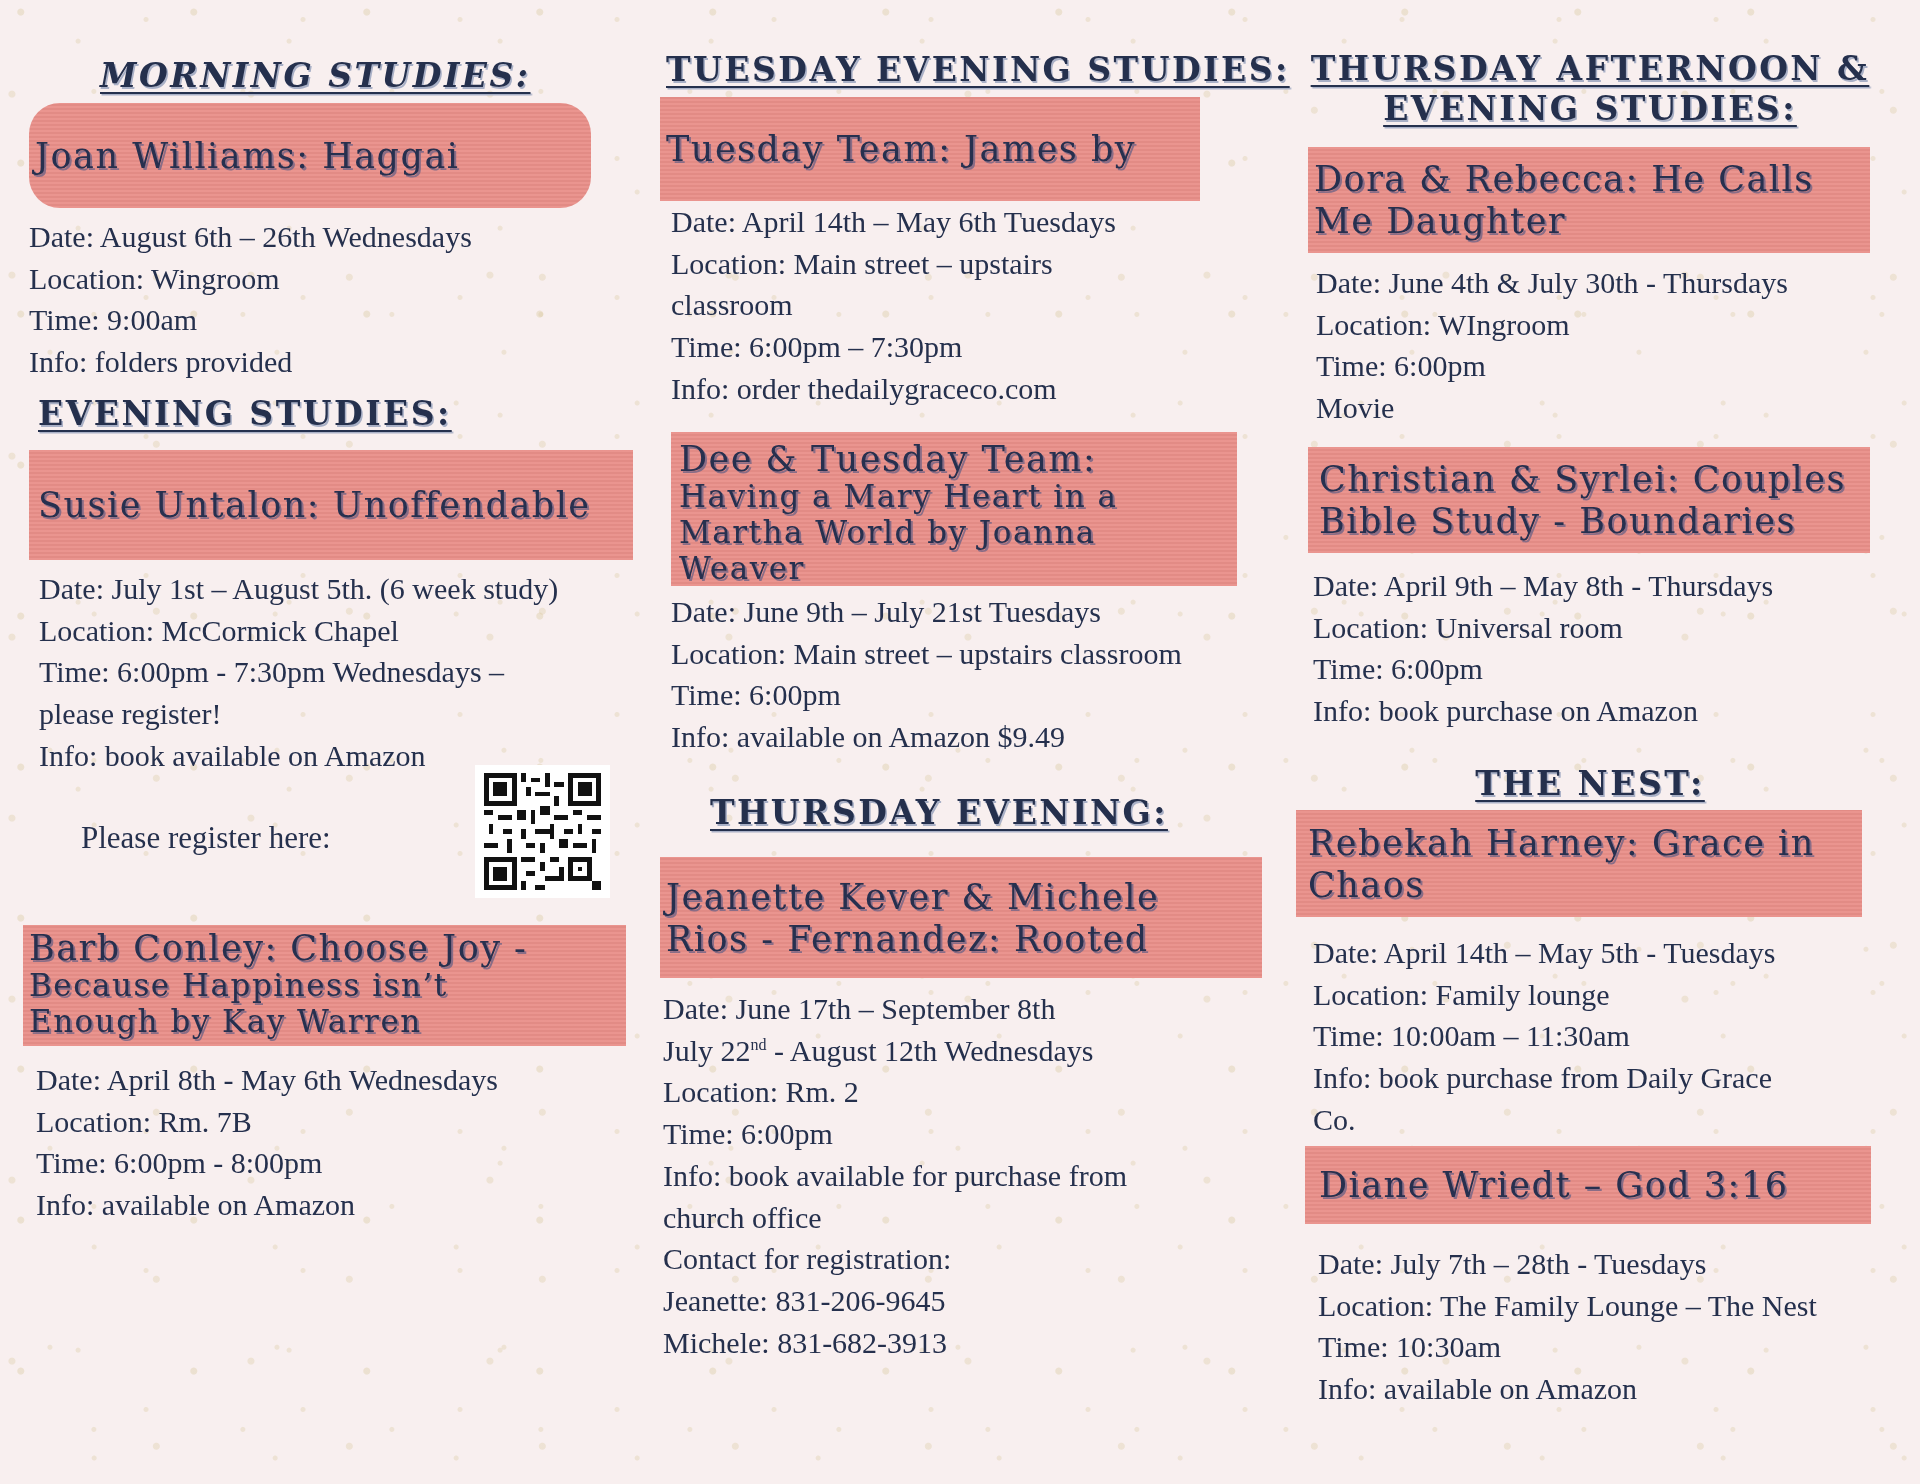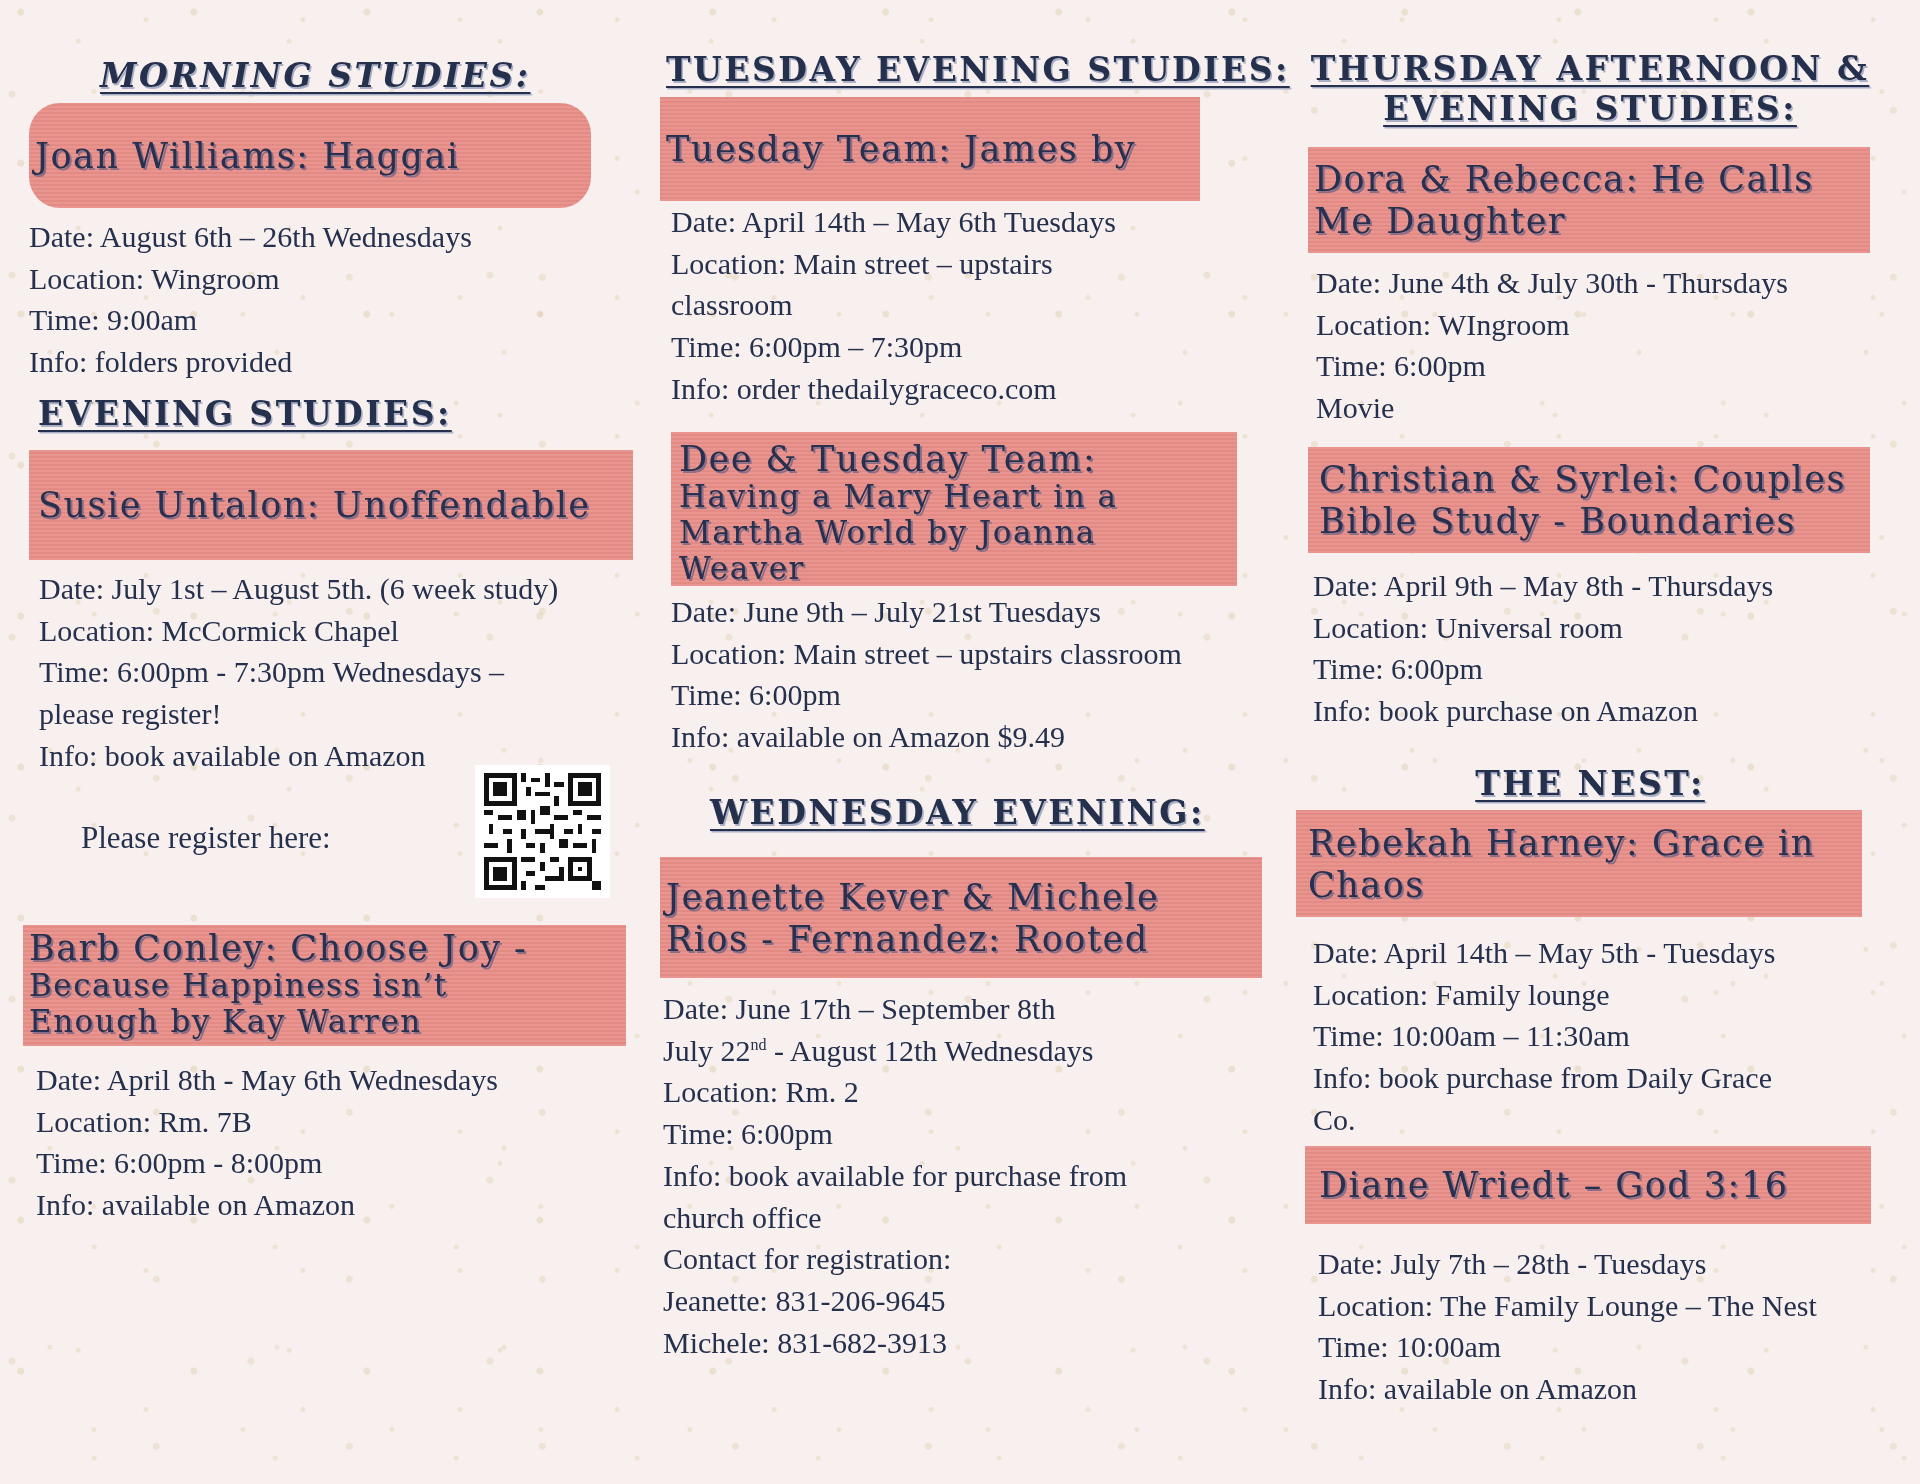--- a/index.html
+++ b/index.html
@@ -188,21 +188,21 @@
   <div class="t sm">Martha World by Joanna</div>
   <div class="t sm">Weaver</div>
 </div>
 <div class="details" style="left:671px; top:591px;">
   <div>Date: June 9th – July 21st Tuesdays</div>
   <div>Location: Main street – upstairs classroom</div>
   <div>Time: 6:00pm</div>
   <div>Info: available on Amazon $9.49</div>
 </div>
 
-<div class="heading" style="left:710px; top:793px; width:460px; text-align:left;">WEDNESDAY EVENING:</div>
+<div class="heading" style="left:710px; top:793px; width:460px; text-align:left;">THURSDAY EVENING:</div>
 
 <div class="title-box" style="left:660px; top:857px; width:602px; height:121px;">
   <div class="t">Jeanette Kever &amp; Michele</div>
   <div class="t">Rios - Fernandez: Rooted</div>
 </div>
 <div class="details" style="left:663px; top:988px;">
   <div>Date: June 17th – September 8th</div>
   <div><span>July 22</span><sup>nd</sup><span> - August 12th Wednesdays</span></div>
   <div>Location: Rm. 2</div>
   <div>Time: 6:00pm</div>
@@ -253,15 +253,15 @@
   <div>Info: book purchase from Daily Grace</div>
   <div>Co.</div>
 </div>
 
 <div class="title-box" style="left:1305px; top:1146px; width:566px; height:78px; padding-left:14px;">
   <div class="t">Diane Wriedt – God 3:16</div>
 </div>
 <div class="details" style="left:1318px; top:1243px;">
   <div>Date: July 7th – 28th - Tuesdays</div>
   <div>Location: The Family Lounge – The Nest</div>
-  <div>Time: 10:00am</div>
+  <div>Time: 10:30am</div>
   <div>Info: available on Amazon</div>
 </div>
 
 </body></html>

